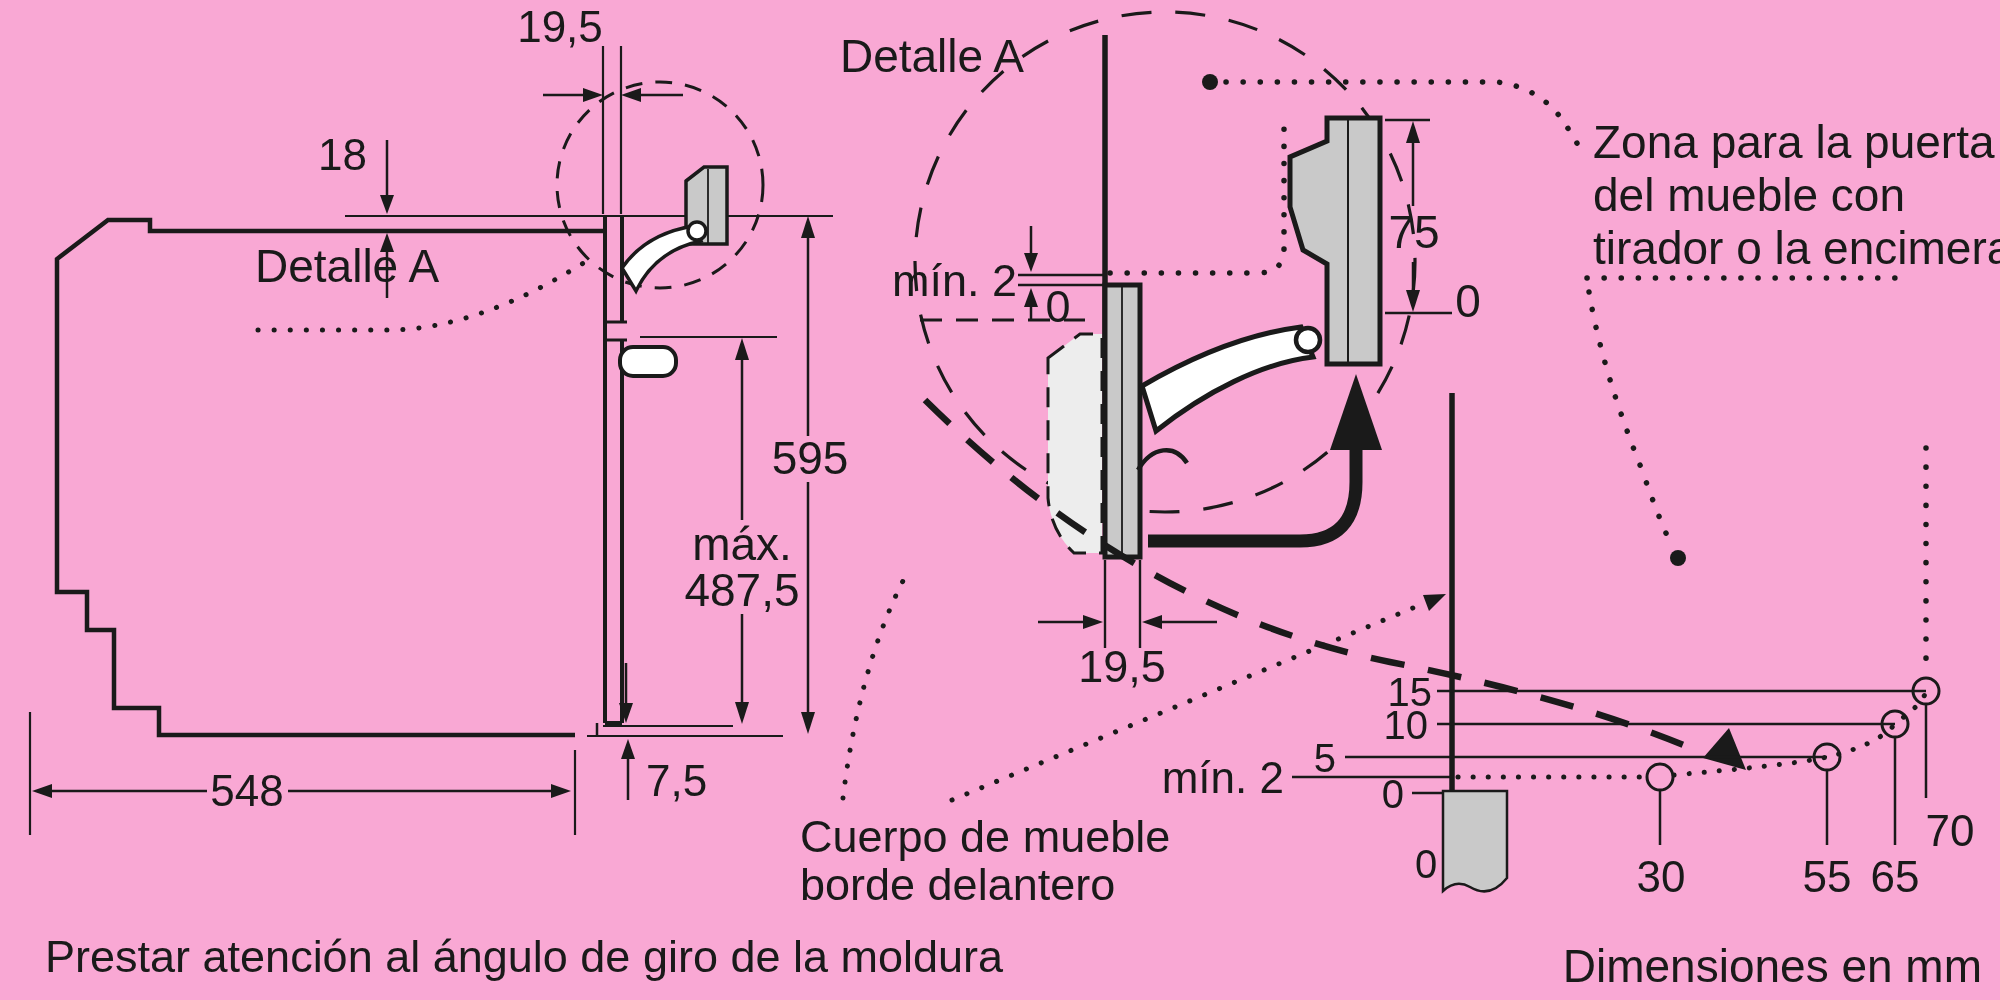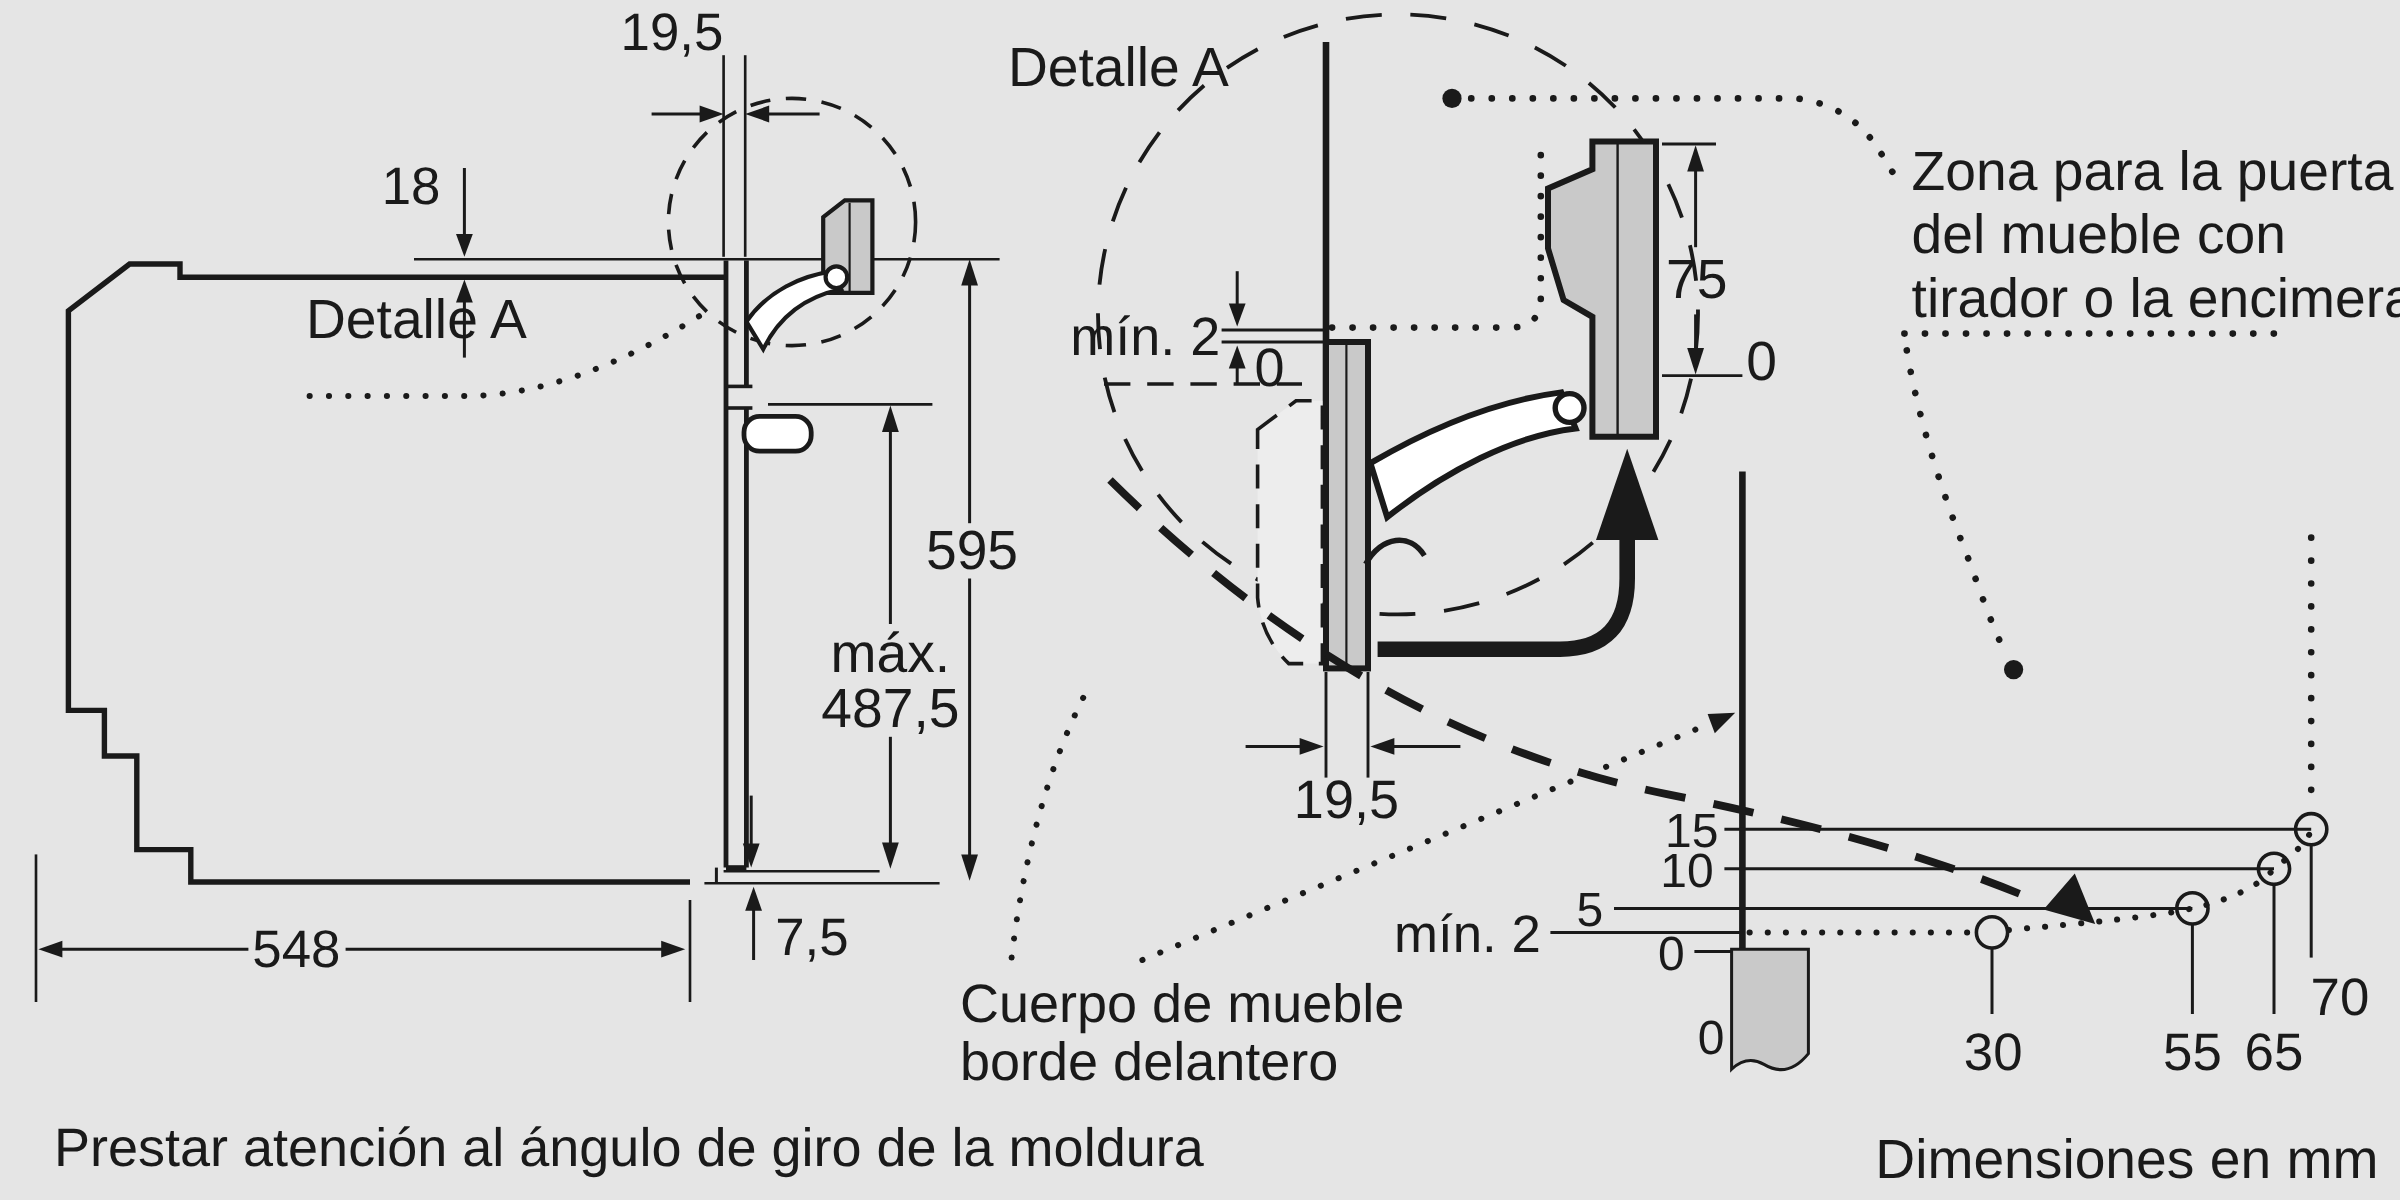--- a/index.html
+++ b/index.html
@@ -1,16 +1,16 @@
 <!DOCTYPE html>
 <html><head>
 <meta charset="utf-8">
 <style>
   html,body{margin:0;padding:0;background:#ffffff;}
-  .stage{position:relative;width:2000px;height:1000px;background:#e5e5e5;overflow:hidden;}
+  .stage{position:relative;width:2000px;height:1000px;background:#f9a8d4;overflow:hidden;}
   svg{display:block;}
   text{font-family:"Liberation Sans","DejaVu Sans",sans-serif;fill:#1a1a1a;}
   .ln{stroke:#1a1a1a;fill:none;}
 </style>
 </head>
 <body>
 
 <div class="stage">
 <svg width="2000" height="1000" viewBox="0 0 2000 1000">
 

